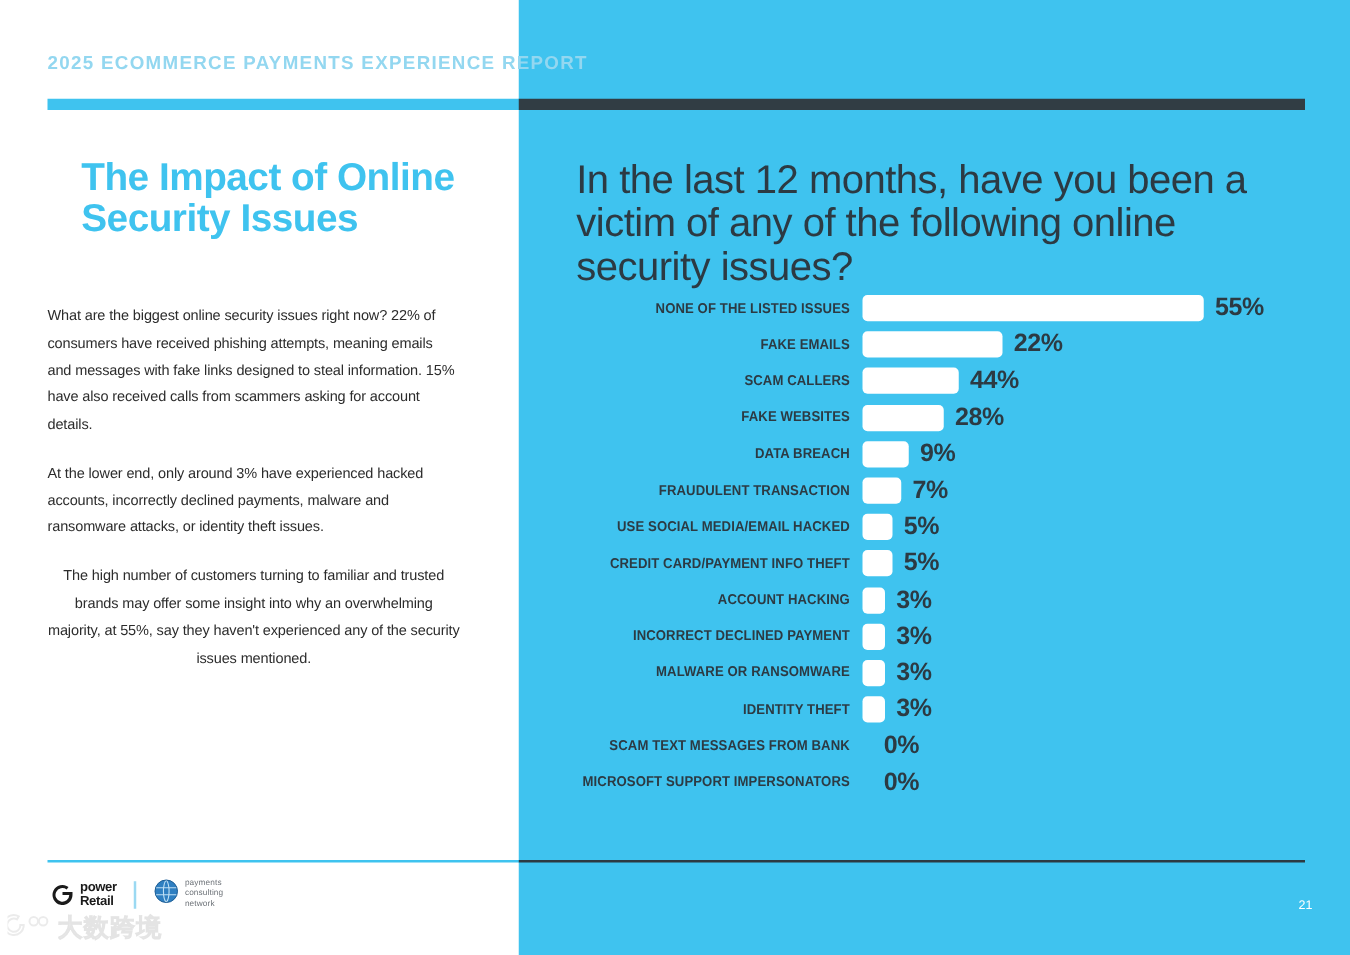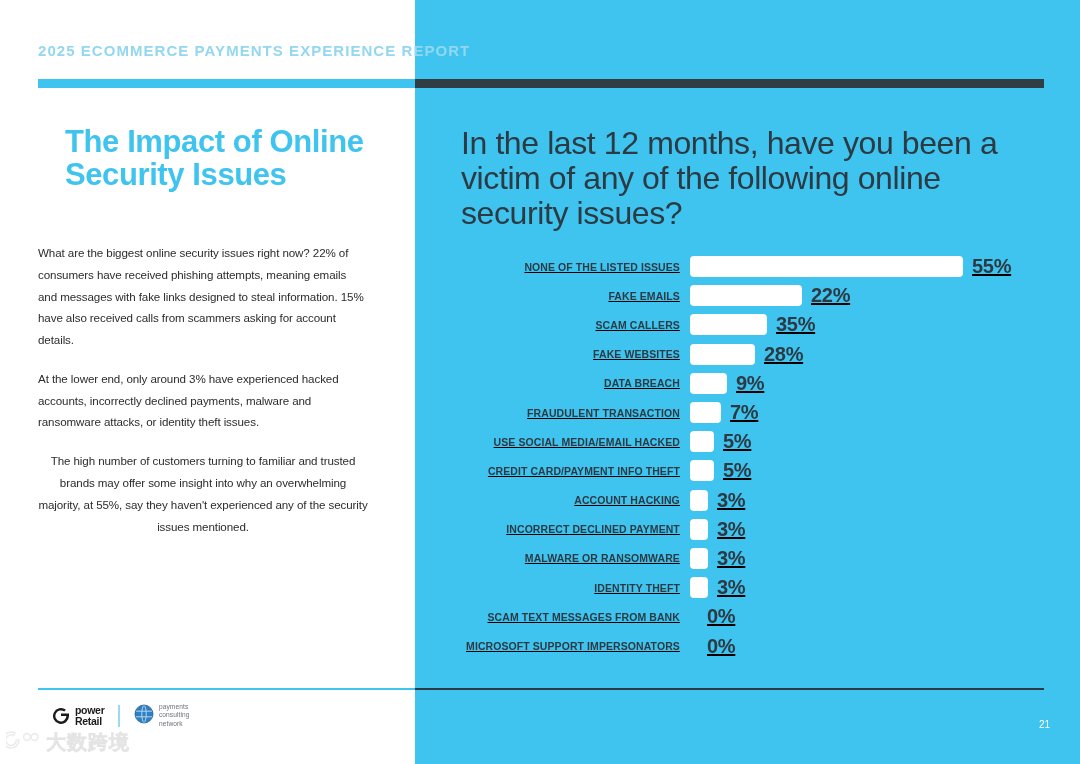--- a/index.html
+++ b/index.html
@@ -96,23 +96,22 @@
     font-size: 32px;
     line-height: 1.1;
     color: #2C3A43;
     letter-spacing: -0.4px;
   }
 
   
   .chart {
     position: absolute;
     left: 440px;
-    top: 252px;
+    top: 232px;
     width: 620px;
-    text-decoration: underline;
   }
   .chart-row {
     display: flex;
     align-items: center;
     height: 29.2px;
   }
   .chart-label {
     width: 250px;
     text-align: right;
     padding-right: 11px;
@@ -157,21 +156,21 @@
     position: absolute;
     left: 415px;
     top: 688px;
     width: 629px;
     height: 1.6px;
     background: #2C3A43;
   }
 
   .footer-logos {
     position: absolute;
-    left: 51px;
+    left: 40px;
     top: 703px;
     display: flex;
     align-items: center;
   }
   .logo-power {
     display: flex;
     align-items: center;
   }
   .logo-power .mark {
     width: 20px;
@@ -264,21 +263,21 @@
       <div class="chart-label">FAKE EMAILS</div>
       <div class="chart-barwrap">
         <div class="chart-bar" style="width:112px"></div>
         <div class="chart-value">22%</div>
       </div>
     </div>
     <div class="chart-row">
       <div class="chart-label">SCAM CALLERS</div>
       <div class="chart-barwrap">
         <div class="chart-bar" style="width:77px"></div>
-        <div class="chart-value">35%</div>
+        <div class="chart-value">44%</div>
       </div>
     </div>
     <div class="chart-row">
       <div class="chart-label">FAKE WEBSITES</div>
       <div class="chart-barwrap">
         <div class="chart-bar" style="width:65px"></div>
         <div class="chart-value">28%</div>
       </div>
     </div>
     <div class="chart-row">

